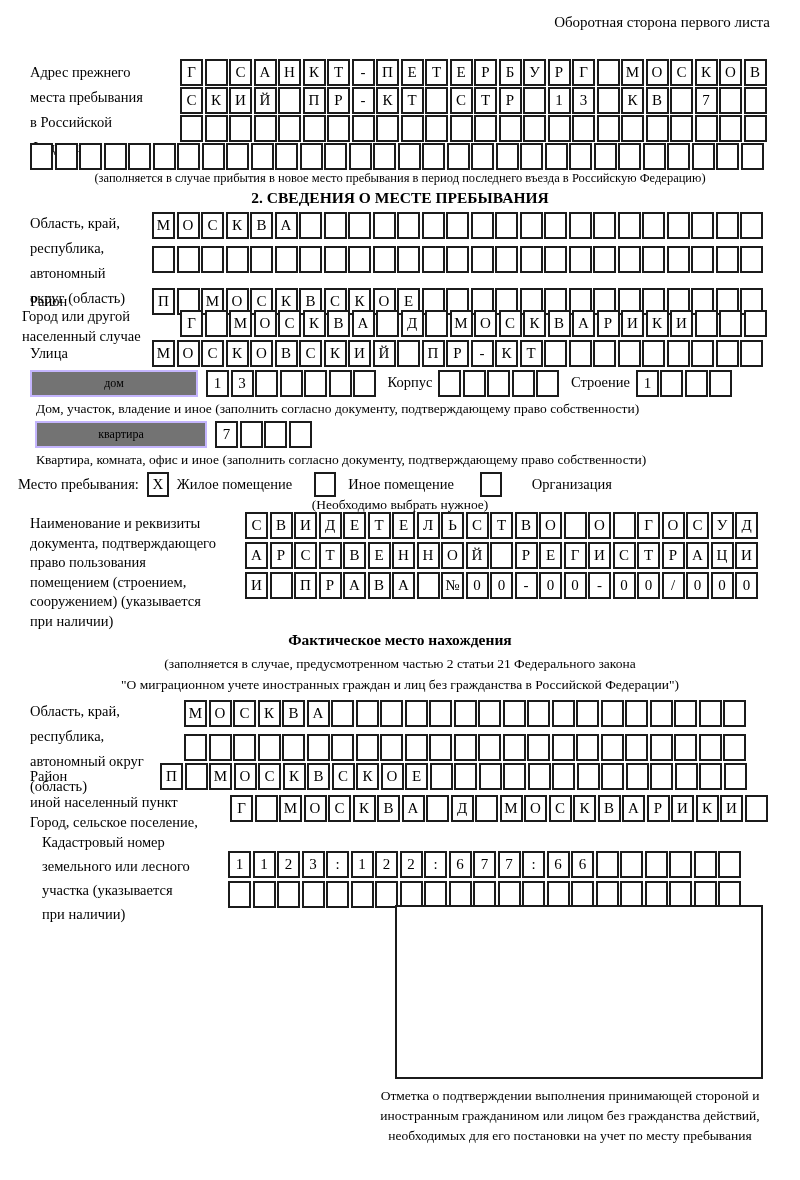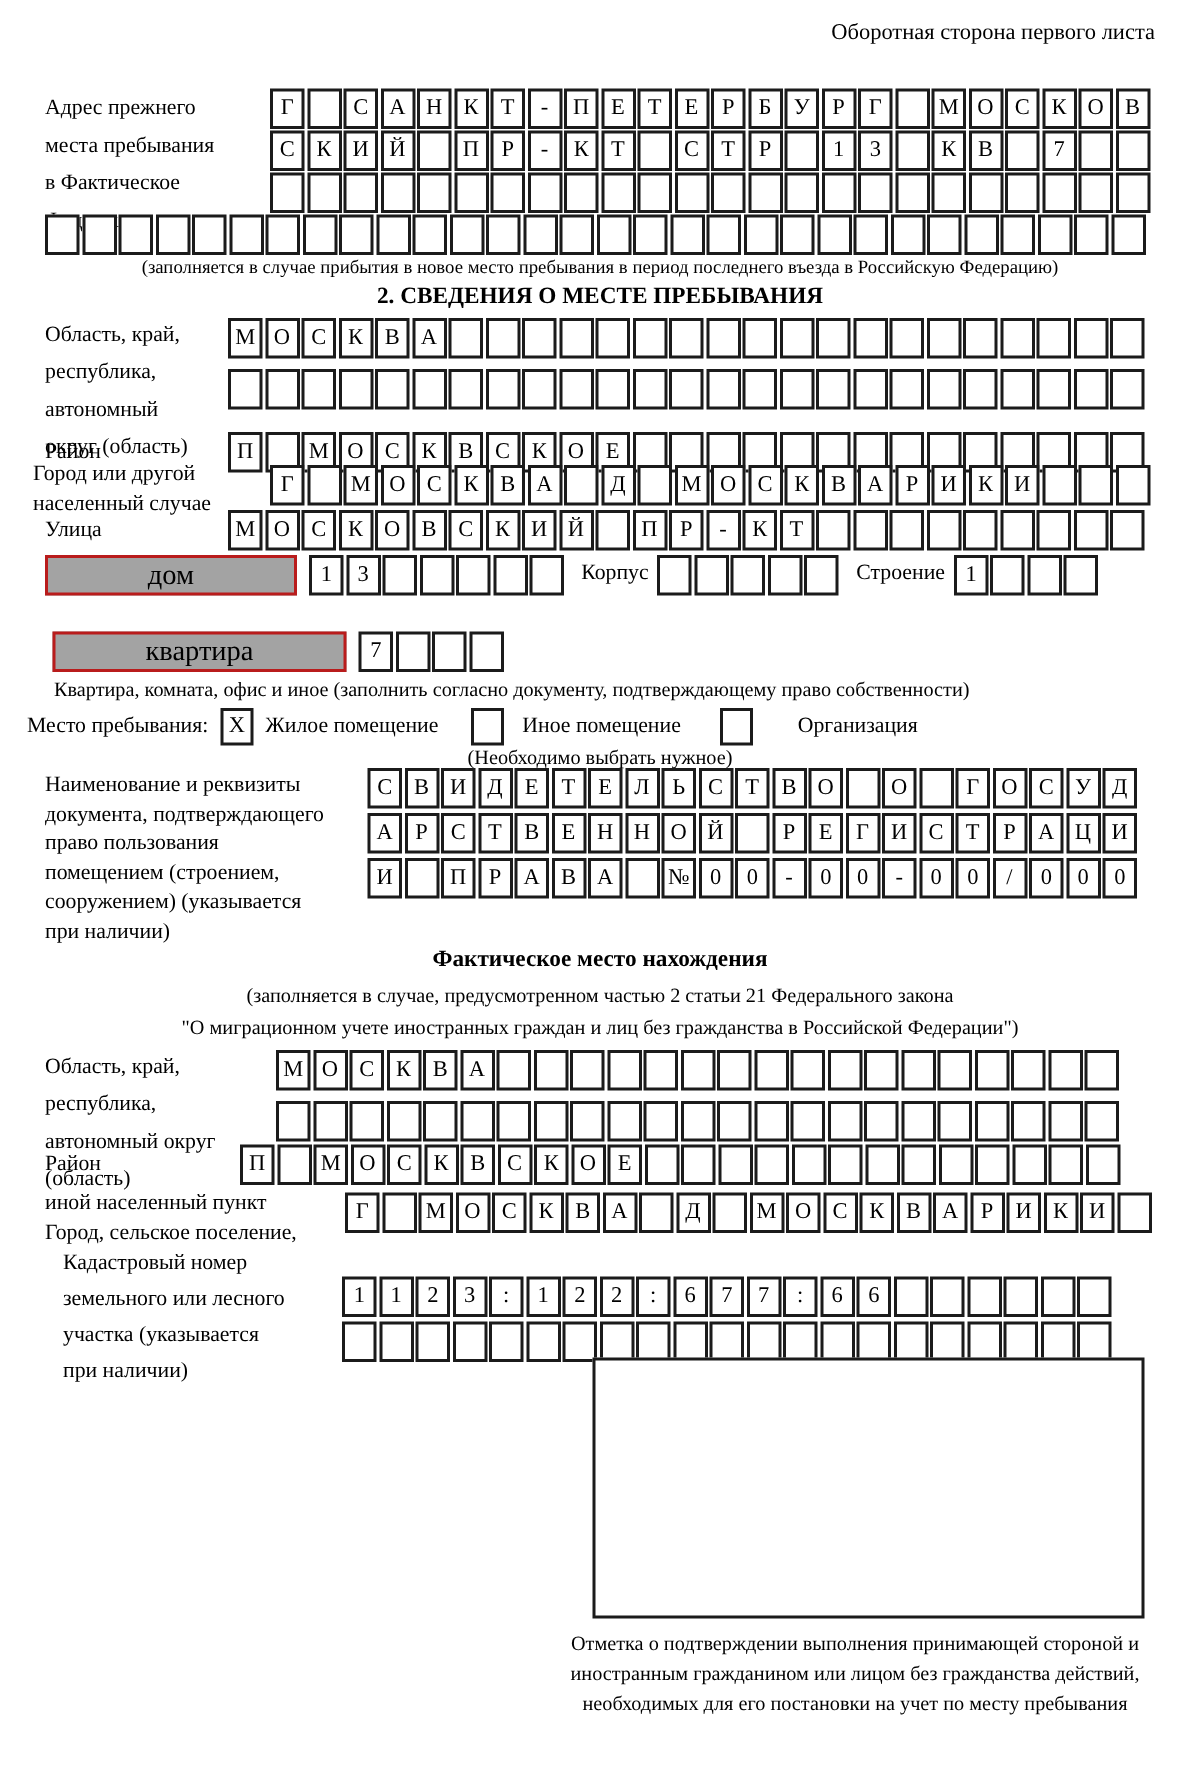--- a/index.html
+++ b/index.html
@@ -14,42 +14,42 @@
     border:2px solid #1b1b1b;margin-right:1.5px;background:#fff;
     text-align:center;font-size:15px;line-height:23px;font-family:"Liberation Serif",serif;
   }
   .label{font-size:14.5px;line-height:25px;}
   .label-sm{font-size:14.5px;line-height:20px;}
   .note{font-size:12.5px;}
   .note-md{font-size:13.5px;}
   .title{font-weight:bold;font-size:15.5px;}
   .center{text-align:center;width:800px;left:0;}
   .widebox{
-    box-sizing:border-box;border:2px solid #b91c1c;height:27px;
-    text-align:center;font-size:19px;line-height:23px;background:#a3a3a3;flex:0 0 auto;
+    box-sizing:border-box;border:2px solid #c4b5fd;height:27px;
+    text-align:center;font-size:12px;line-height:23px;background:#737373;flex:0 0 auto;
   }
   .checkbox{
     box-sizing:border-box;width:22px;height:25px;border:2px solid #1b1b1b;
     text-align:center;font-size:15px;line-height:21px;flex:0 0 auto;background:#fff;
   }
   .inline-label{font-size:14.5px;line-height:25px;flex:0 0 auto;}
   .flexrow{display:flex;align-items:flex-start;}
   .stamp{box-sizing:border-box;border:2px solid #1b1b1b;background:#fff;}
 </style>
 </head>
 <body>
 
 <div class="page">
 
   <div class="abs" style="top:14px;left:0;width:770px;text-align:right;font-size:15px;">Оборотная сторона первого листа</div>
 
   <div class="abs label" style="top:60px;left:30px;width:150px;">
     <div>Адрес прежнего</div>
     <div>места пребывания</div>
-    <div>в Фактическое</div>
+    <div>в Российской</div>
     <div>Федерации</div>
   </div>
   <div class="abs cells" style="top:59px;left:180px;">
       <span class="cell">Г</span>
       <span class="cell"></span>
       <span class="cell">С</span>
       <span class="cell">А</span>
       <span class="cell">Н</span>
       <span class="cell">К</span>
       <span class="cell">Т</span>
@@ -329,23 +329,24 @@
         <span class="cell"></span>
       </div>
     <div class="inline-label" style="margin-left:10px;margin-right:6px;">Строение</div>
     <div class="cells">
         <span class="cell">1</span>
         <span class="cell"></span>
         <span class="cell"></span>
         <span class="cell"></span>
       </div>
   </div>
+  <div class="abs note-md" style="top:401px;left:36px;">Дом, участок, владение и иное (заполнить согласно документу, подтверждающему право собственности)</div>
 
   <div class="abs flexrow" style="top:421px;left:35px;">
-    <div class="widebox" style="width:196px;text-align:center;">квартира</div>
+    <div class="widebox" style="width:172px;text-align:center;">квартира</div>
     <div class="cells" style="margin-left:8px;">
         <span class="cell">7</span>
         <span class="cell"></span>
         <span class="cell"></span>
         <span class="cell"></span>
       </div>
   </div>
   <div class="abs note-md" style="top:452px;left:36px;">Квартира, комната, офис и иное (заполнить согласно документу, подтверждающему право собственности)</div>
 
   <div class="abs flexrow" style="top:472px;left:18px;">

